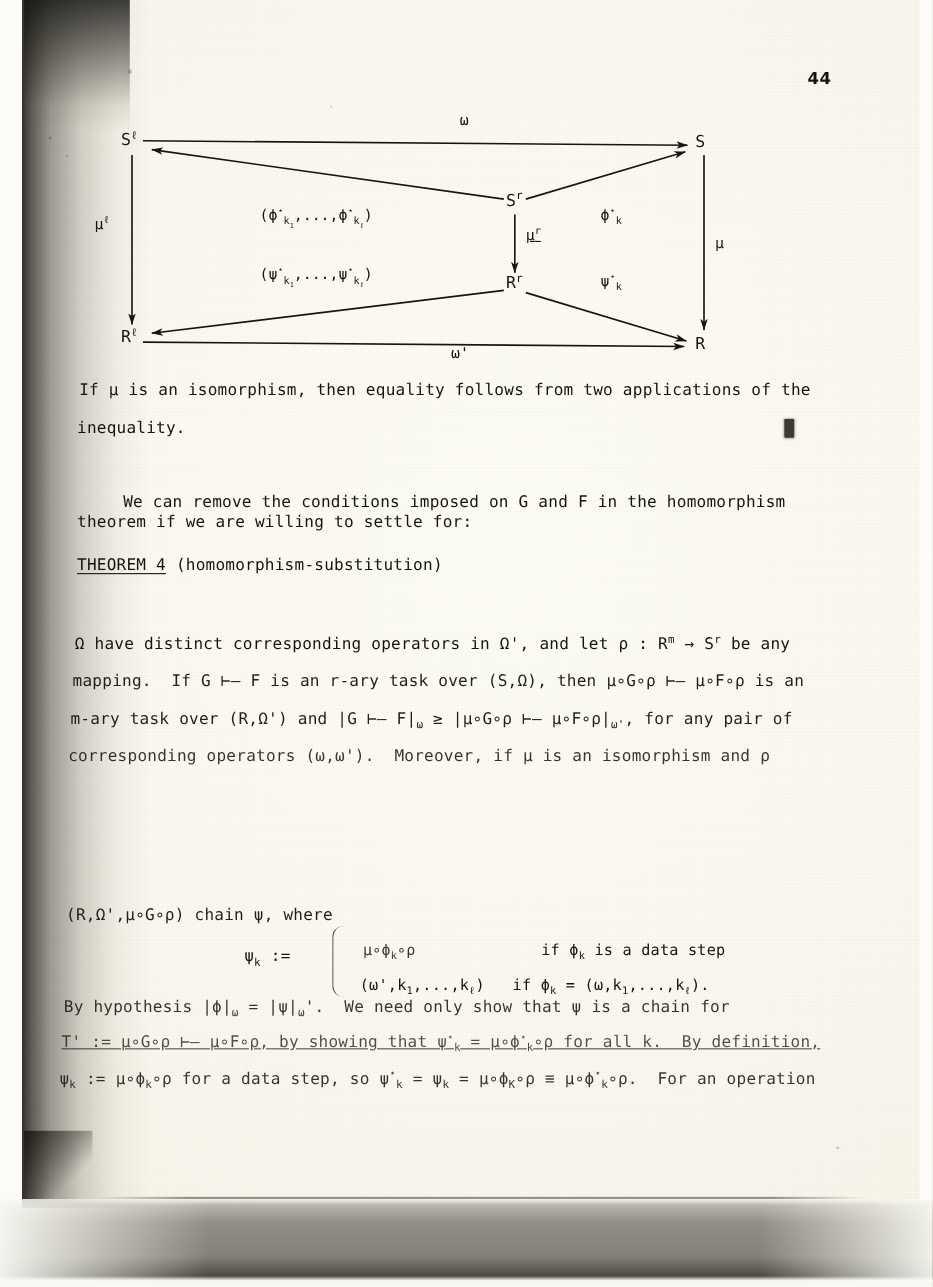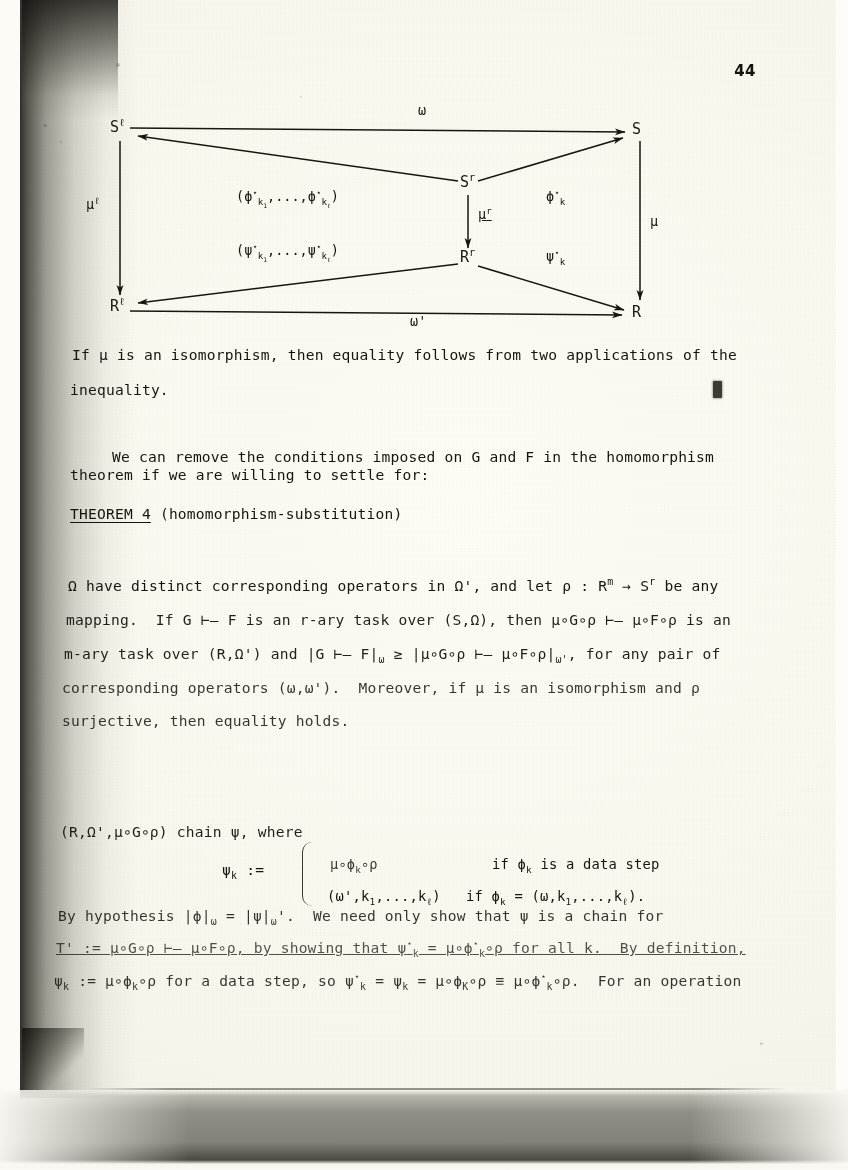--- a/index.html
+++ b/index.html
@@ -279,23 +279,20 @@
     </div>
     <div class="body-line fade-a" style="left:66px; top:611px;text-align:center;">
       mapping.&nbsp; If G ⊢— F is an r-ary task over (S,Ω), then μ∘G∘ρ ⊢— μ∘F∘ρ is an
     </div>
     <div class="body-line fade-a" style="left:64px; top:645px;">
       m-ary task over (R,Ω') and |G ⊢— F|<sub>ω</sub> ≥ |μ∘G∘ρ ⊢— μ∘F∘ρ|<sub>ω'</sub>, for any pair of
     </div>
     <div class="body-line fade-b" style="left:62px; top:679px;">
       corresponding operators (ω,ω').&nbsp; Moreover, if μ is an isomorphism and ρ
     </div>
-    <div class="body-line fade-b" style="left:62px; top:712px;">
-      surjective, then equality holds.
-    </div>
 
     <div class="body-line fade-a" style="left:60px; top:823px;">
       (R,Ω',μ∘G∘ρ) chain ψ, where
     </div>
 
     <div class="body-line" style="left:222px; top:861px;">
       ψ<sub>k</sub> :=
     </div>
     <div class="brace-tall" style="left:302px; top:842px; height:64px;"></div>
     <div class="body-line fade-b" style="left:330px; top:856px; font-size:13.6px;">

